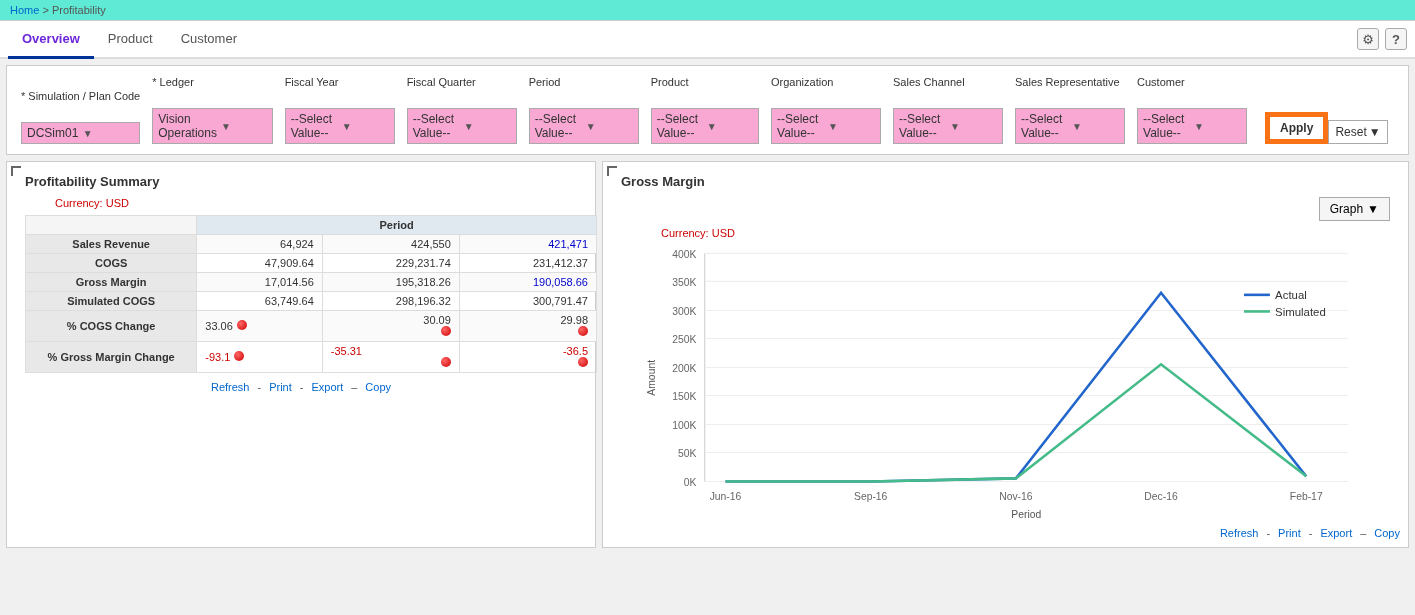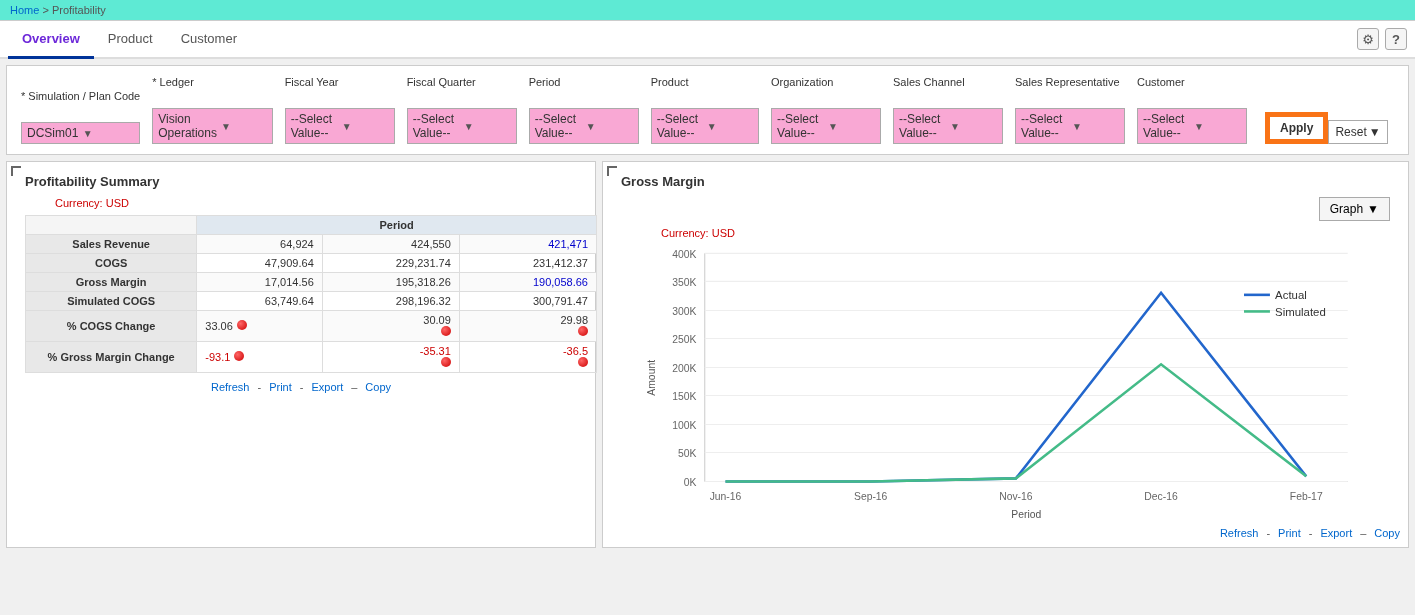--- a/index.html
+++ b/index.html
@@ -219,21 +219,21 @@
           </tr>
           <tr>
             <td class="col-header bold">% COGS Change</td>
             <td><span style="color:#333">33.06</span><span class="red-dot"></span></td>
             <td style="text-align: right;"><span style="color:#333; text-align:right; display:block;">30.09</span><span class="red-dot"></span></td>
             <td style="text-align: right;"><span style="color:#333; text-align:right; display:block;">29.98</span><span class="red-dot"></span></td>
           </tr>
           <tr>
             <td class="col-header bold">% Gross Margin Change</td>
             <td><span style="color:#cc0000">-93.1</span><span class="red-dot"></span></td>
-            <td style="text-align: right;"><span style="color:#cc0000; text-align:right; display:block;">-35.31</span><span class="red-dot"></span></td>
+            <td style="text-align: right;"><span style="color:#cc0000; text-align:left; display:block;">-35.31</span><span class="red-dot"></span></td>
             <td style="text-align: right;"><span style="color:#cc0000; text-align:right; display:block;">-36.5</span><span class="red-dot"></span></td>
           </tr>
         </tbody>
     </table>
 
     <div class="table-footer">
       <a>Refresh</a>
       <span> - </span>
       <a>Print</a>
       <span> - </span>

